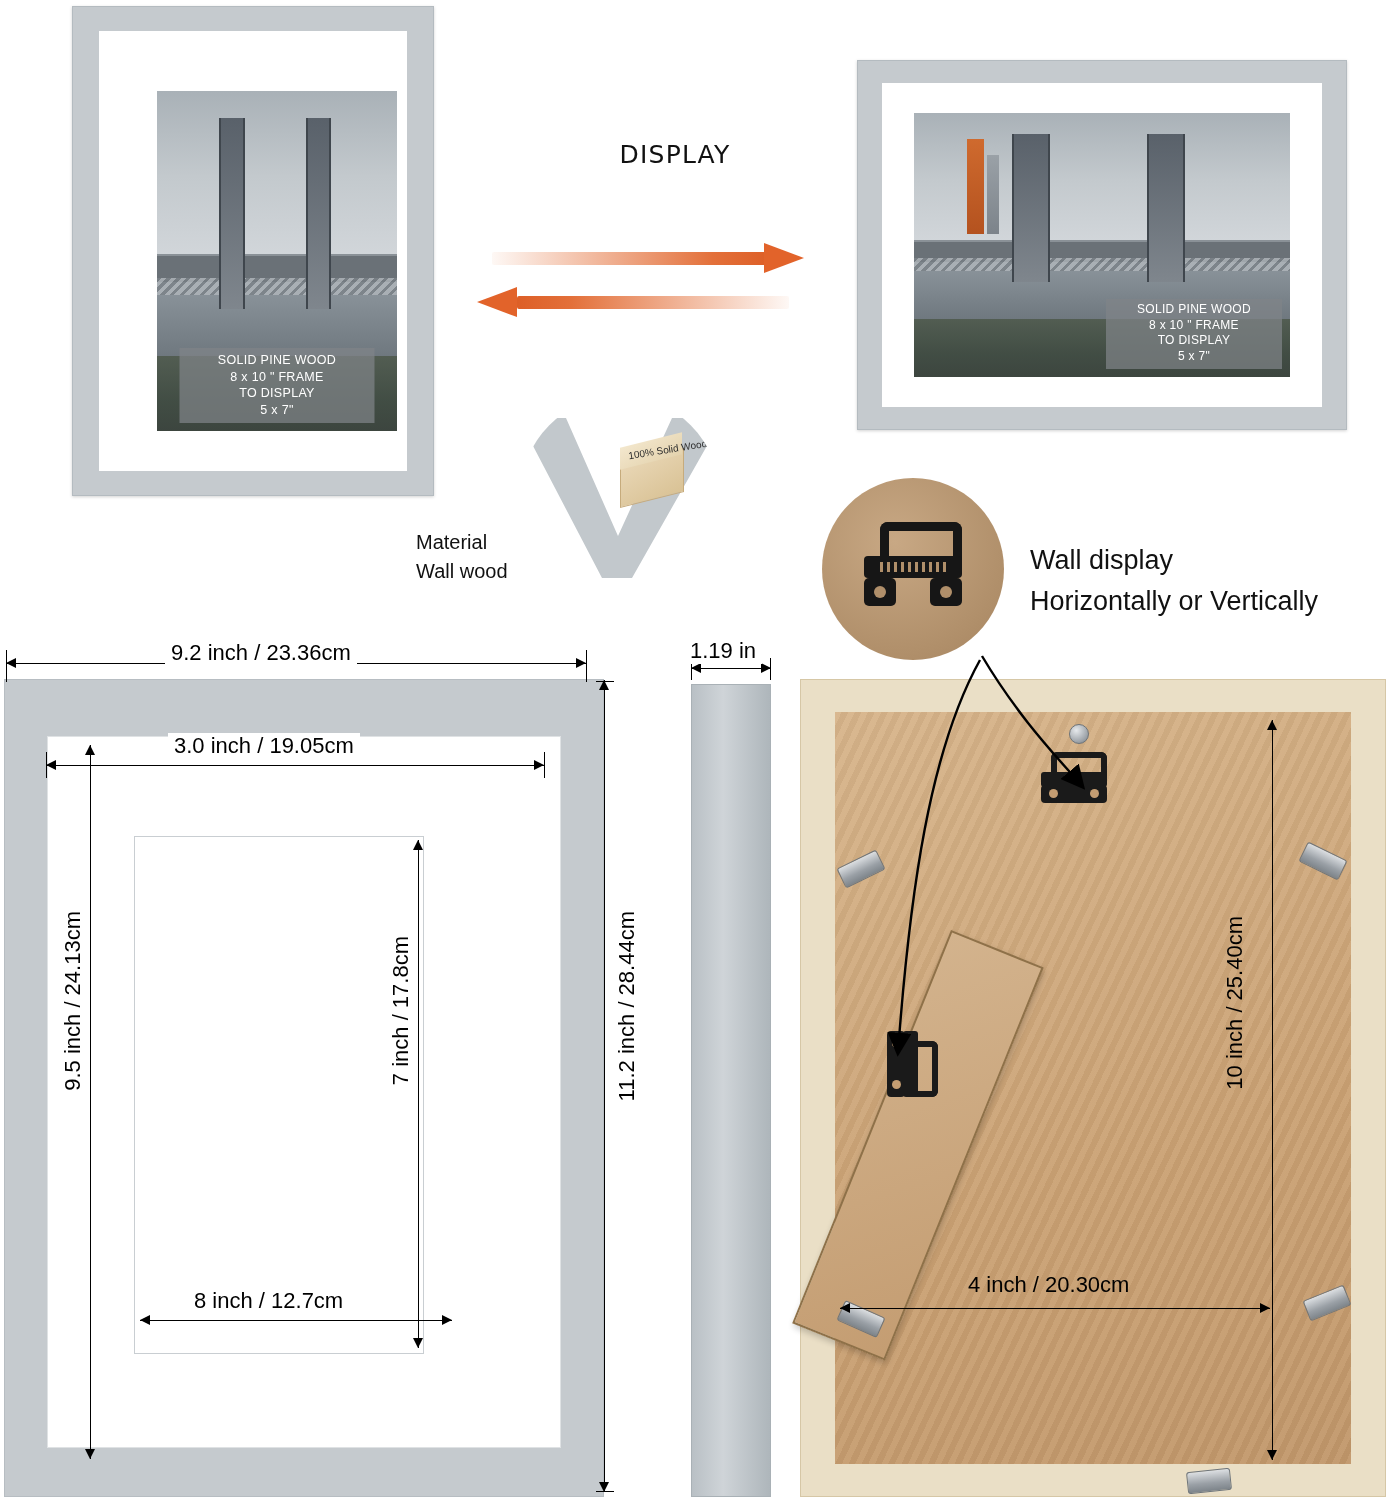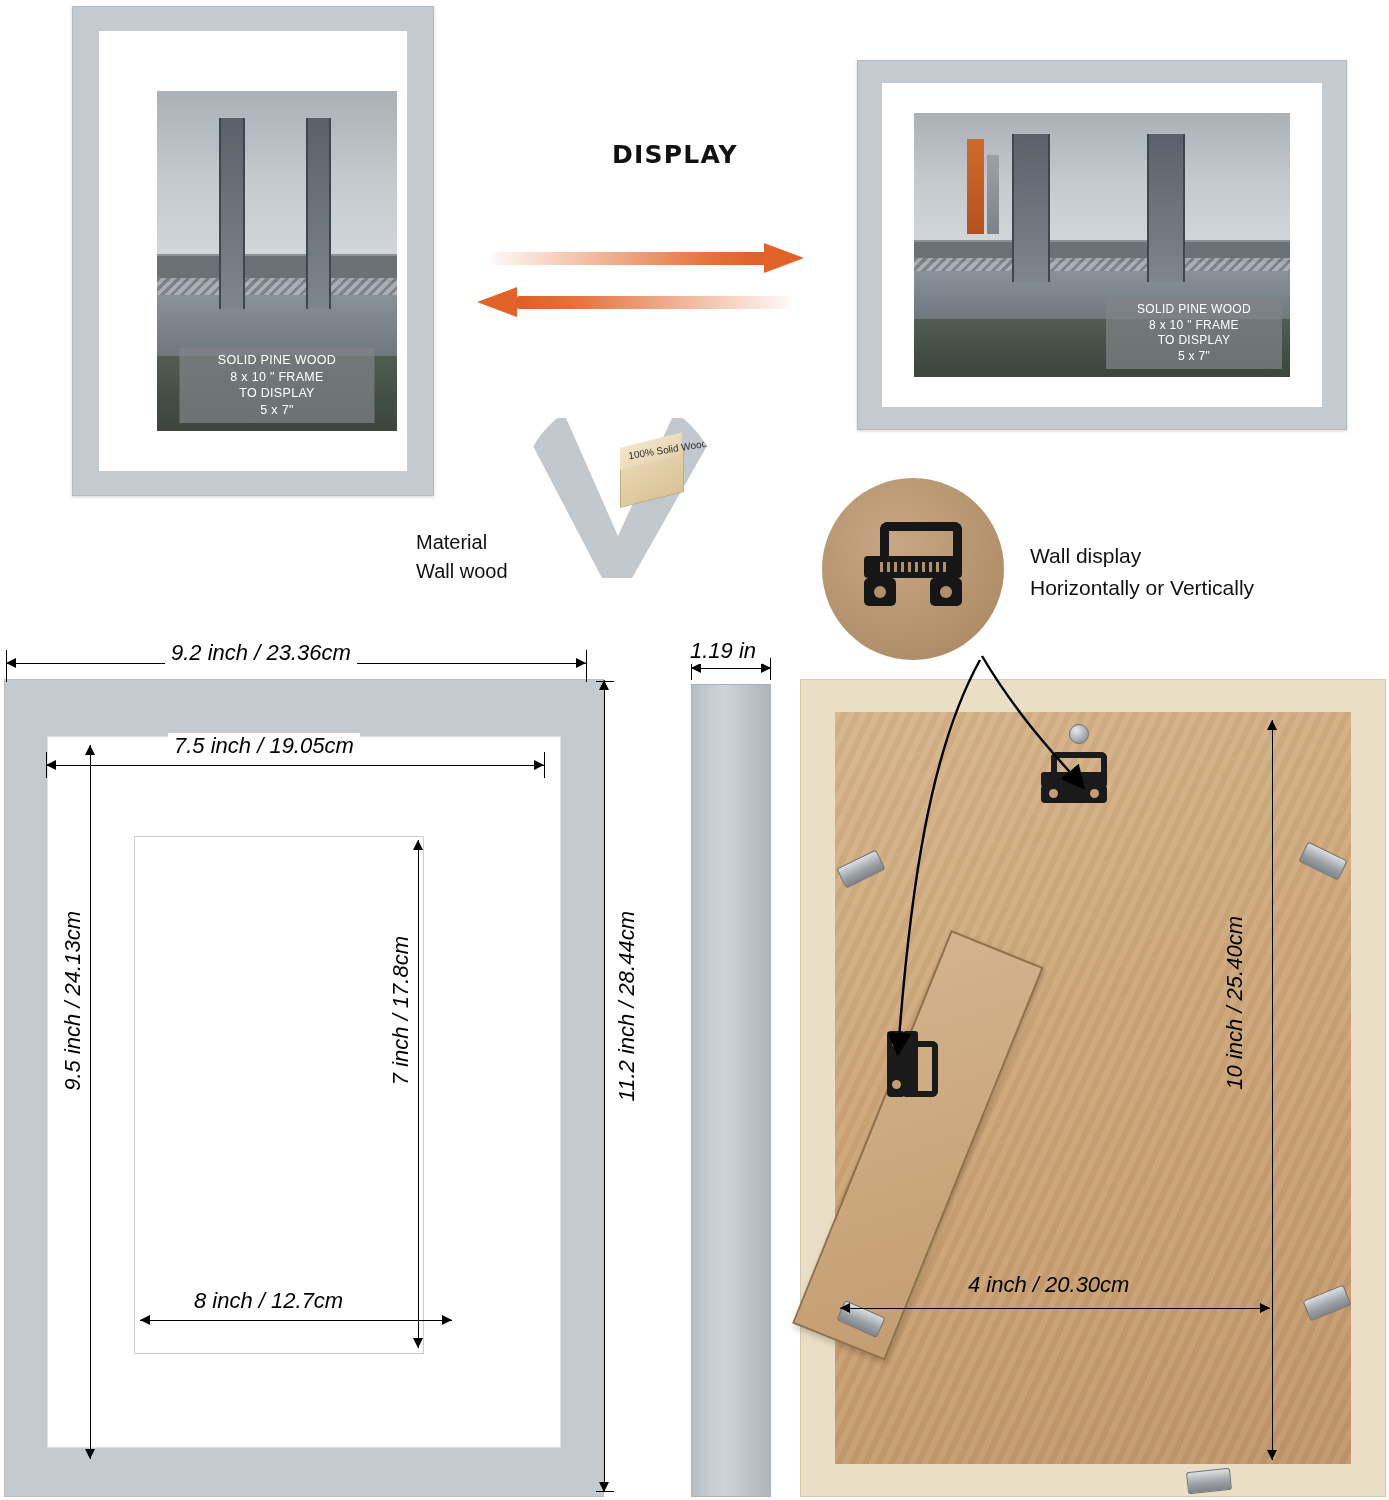--- a/index.html
+++ b/index.html
@@ -114,21 +114,21 @@
     right: 8px; bottom: 8px;
     width: 176px; padding: 3px 0 4px; font-size: 12px;
   }
 
   
   #display-heading {
     left: 460px; top: 140px; width: 430px; text-align: center;
     font-family: "DejaVu Sans", sans-serif;
     letter-spacing: 1.2px;
   }
-  #display-heading .l1 { font-size: 25px; font-weight: 700; }
+  #display-heading .l1 { font-size: 25px; font-weight: 400; }
   #display-heading .l2 { font-size: 25px; font-weight: 700; margin-top: 8px; }
 
   .arrow-wrap { position: absolute; height: 30px; }
   .arrow-shaft {
     position: absolute; top: 9px; height: 13px; border-radius: 2px;
   }
   .arrow-head {
     position: absolute; top: 0; width: 0; height: 0;
     border-top: 15px solid transparent;
     border-bottom: 15px solid transparent;
@@ -207,42 +207,42 @@
   }
   .hg-wing-l { left: 6px; }
   .hg-wing-r { left: 72px; }
   .hg-hole {
     position: absolute; top: 64px; width: 12px; height: 12px;
     background: #b08f6a; border-radius: 50%;
   }
   .hg-hole.l { left: 16px; }
   .hg-hole.r { left: 82px; }
   #wall-display-text {
-    left: 1030px; top: 540px; font-size: 21px; line-height: 1.5;
+    left: 1030px; top: 540px; font-size: 27px; line-height: 1.5;
   }
 
   
   #front-frame {
     left: 4px; top: 679px; width: 600px; height: 818px;
     background: #c5cace;
     border: 1px solid #b7bdc2;
     box-sizing: border-box;
   }
   #front-frame .mat {
     position: absolute; left: 42px; top: 56px; right: 42px; bottom: 48px;
     background: #ffffff;
     border: 1px solid #dfe2e4;
   }
 
   
   .dim-h { position: absolute; height: 1px; background: #000; }
   .dim-v { position: absolute; width: 1px; background: #000; }
   .dim-label {
     position: absolute; font-size: 22px; color: #000; white-space: nowrap;
-    background: #ffffff; padding: 0 6px; font-style: italic;
+    background: #ffffff; padding: 0 6px;
   }
   .dim-label.vert {
     writing-mode: vertical-rl; transform: rotate(180deg); padding: 6px 0;
   }
   .arrowhead-left, .arrowhead-right {
     position: absolute; width: 0; height: 0;
     border-top: 5px solid transparent; border-bottom: 5px solid transparent;
   }
   .arrowhead-left { border-right: 10px solid #000; }
   .arrowhead-right { border-left: 10px solid #000; }
@@ -423,21 +423,21 @@
 <div class="abs dim-h" style="left:6px; top:663px; width:580px;"></div>
 <div class="abs arrowhead-left" style="left:6px; top:658px;"></div>
 <div class="abs arrowhead-right" style="left:576px; top:658px;"></div>
 <div class="abs dim-label" style="left:165px; top:640px;">9.2 inch / 23.36cm</div>
 
 <div class="abs dim-h" style="left:46px; top:765px; width:498px;"></div>
 <div class="abs arrowhead-left" style="left:46px; top:760px;"></div>
 <div class="abs arrowhead-right" style="left:534px; top:760px;"></div>
 <div class="abs dim-v" style="left:46px; top:752px; height:26px;"></div>
 <div class="abs dim-v" style="left:544px; top:752px; height:26px;"></div>
-<div class="abs dim-label" style="left:168px; top:733px;">7.5 inch / 19.05cm</div>
+<div class="abs dim-label" style="left:168px; top:733px;">3.0 inch / 19.05cm</div>
 
 <div class="abs dim-v" style="left:90px; top:745px; height:714px;"></div>
 <div class="abs arrowhead-up" style="left:85px; top:745px;"></div>
 <div class="abs arrowhead-down" style="left:85px; top:1449px;"></div>
 <div class="abs dim-label vert" style="left:60px; top:905px;">9.5 inch / 24.13cm</div>
 
 <div class="abs dim-v" style="left:604px; top:680px; height:812px;"></div>
 <div class="abs arrowhead-up" style="left:599px; top:680px;"></div>
 <div class="abs arrowhead-down" style="left:599px; top:1482px;"></div>
 <div class="abs dim-h" style="left:596px; top:681px; width:18px;"></div>

